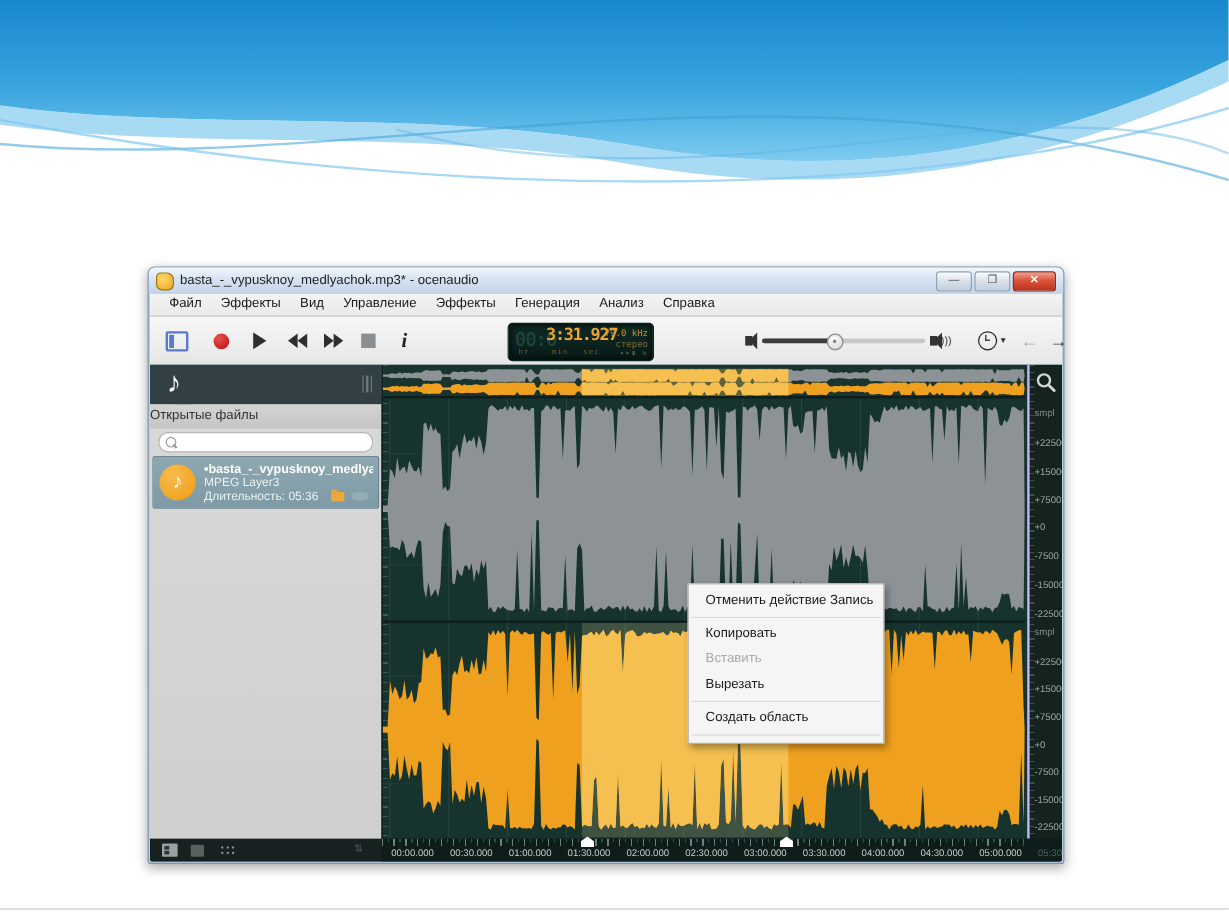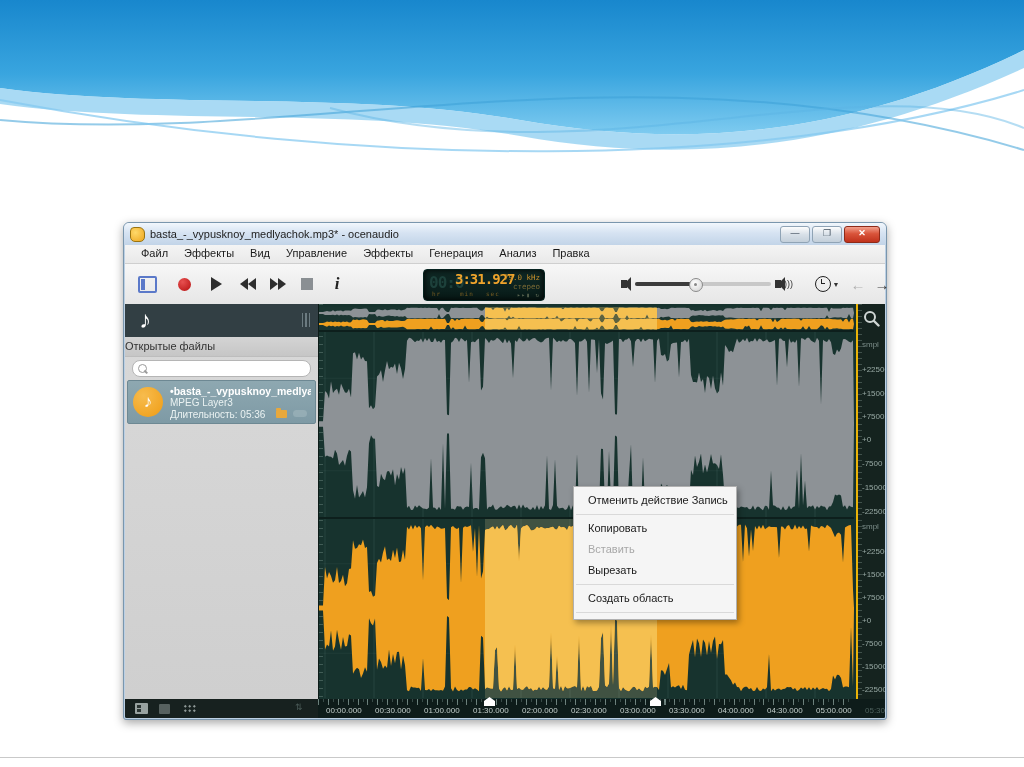--- a/index.html
+++ b/index.html
@@ -100,21 +100,21 @@
   
   #wavecol{position:absolute;left:193px;top:0;width:535px;bottom:19px;background:#17332e;border-left:1px solid #0c1b18;}
   #wave-mini-wrap{position:absolute;left:0;top:3px;width:535px;height:23px;border-bottom:2px solid #0d1f1c;background:#1a3530;}
   #wave-top-wrap{position:absolute;left:0;top:28px;width:535px;height:185px;border-bottom:2px solid #0d1f1c;}
   #wave-bottom-wrap{position:absolute;left:0;top:215px;width:535px;height:179px;}
   #wavecol svg{display:block;}
   #wavecol::before{content:"";position:absolute;left:0;top:0;bottom:0;width:4px;
     background:repeating-linear-gradient(180deg,rgba(190,215,205,0.25) 0 1px,transparent 1px 8px);}
 
   
-  #ruler{position:absolute;right:0;top:0;width:27px;bottom:19px;background:#15231f;border-left:2px solid #eab308;}
+  #ruler{position:absolute;right:0;top:0;width:27px;bottom:19px;background:#15231f;border-left:2px solid #c4b5fd;}
   #ruler-zoom-icon{position:absolute;left:5px;top:6px;}
   .rlabel{position:absolute;left:4px;font-size:8px;color:#97a8a3;white-space:nowrap;}
   .rlabel.unit{color:#7b8c88;}
   #ruler::before{content:"";position:absolute;left:0;top:0;bottom:0;width:4px;
     background:repeating-linear-gradient(180deg,rgba(190,215,205,0.25) 0 1px,transparent 1px 6px);}
 
   
   #bottomrow{position:absolute;left:0;right:0;bottom:0;height:19px;background:#17211f;}
   #statusicons{position:absolute;left:0;top:0;width:193px;height:19px;}
   .sticon{position:absolute;top:4px;}
@@ -177,21 +177,21 @@
     </div>
 
     <div id="menubar">
       <span class="menu-item">Файл</span>
       <span class="menu-item">Эффекты</span>
       <span class="menu-item">Вид</span>
       <span class="menu-item">Управление</span>
       <span class="menu-item">Эффекты</span>
       <span class="menu-item">Генерация</span>
       <span class="menu-item">Анализ</span>
-      <span class="menu-item">Правка</span>
+      <span class="menu-item">Справка</span>
     </div>
 
     <div id="toolbar">
       <div class="tb" id="tb-sidebar-toggle">
           <div class="sq"></div>
         </div>
       <div class="tb" id="tb-record">
           <div class="dot"></div>
         </div>
       <div class="tb" id="tb-play">

